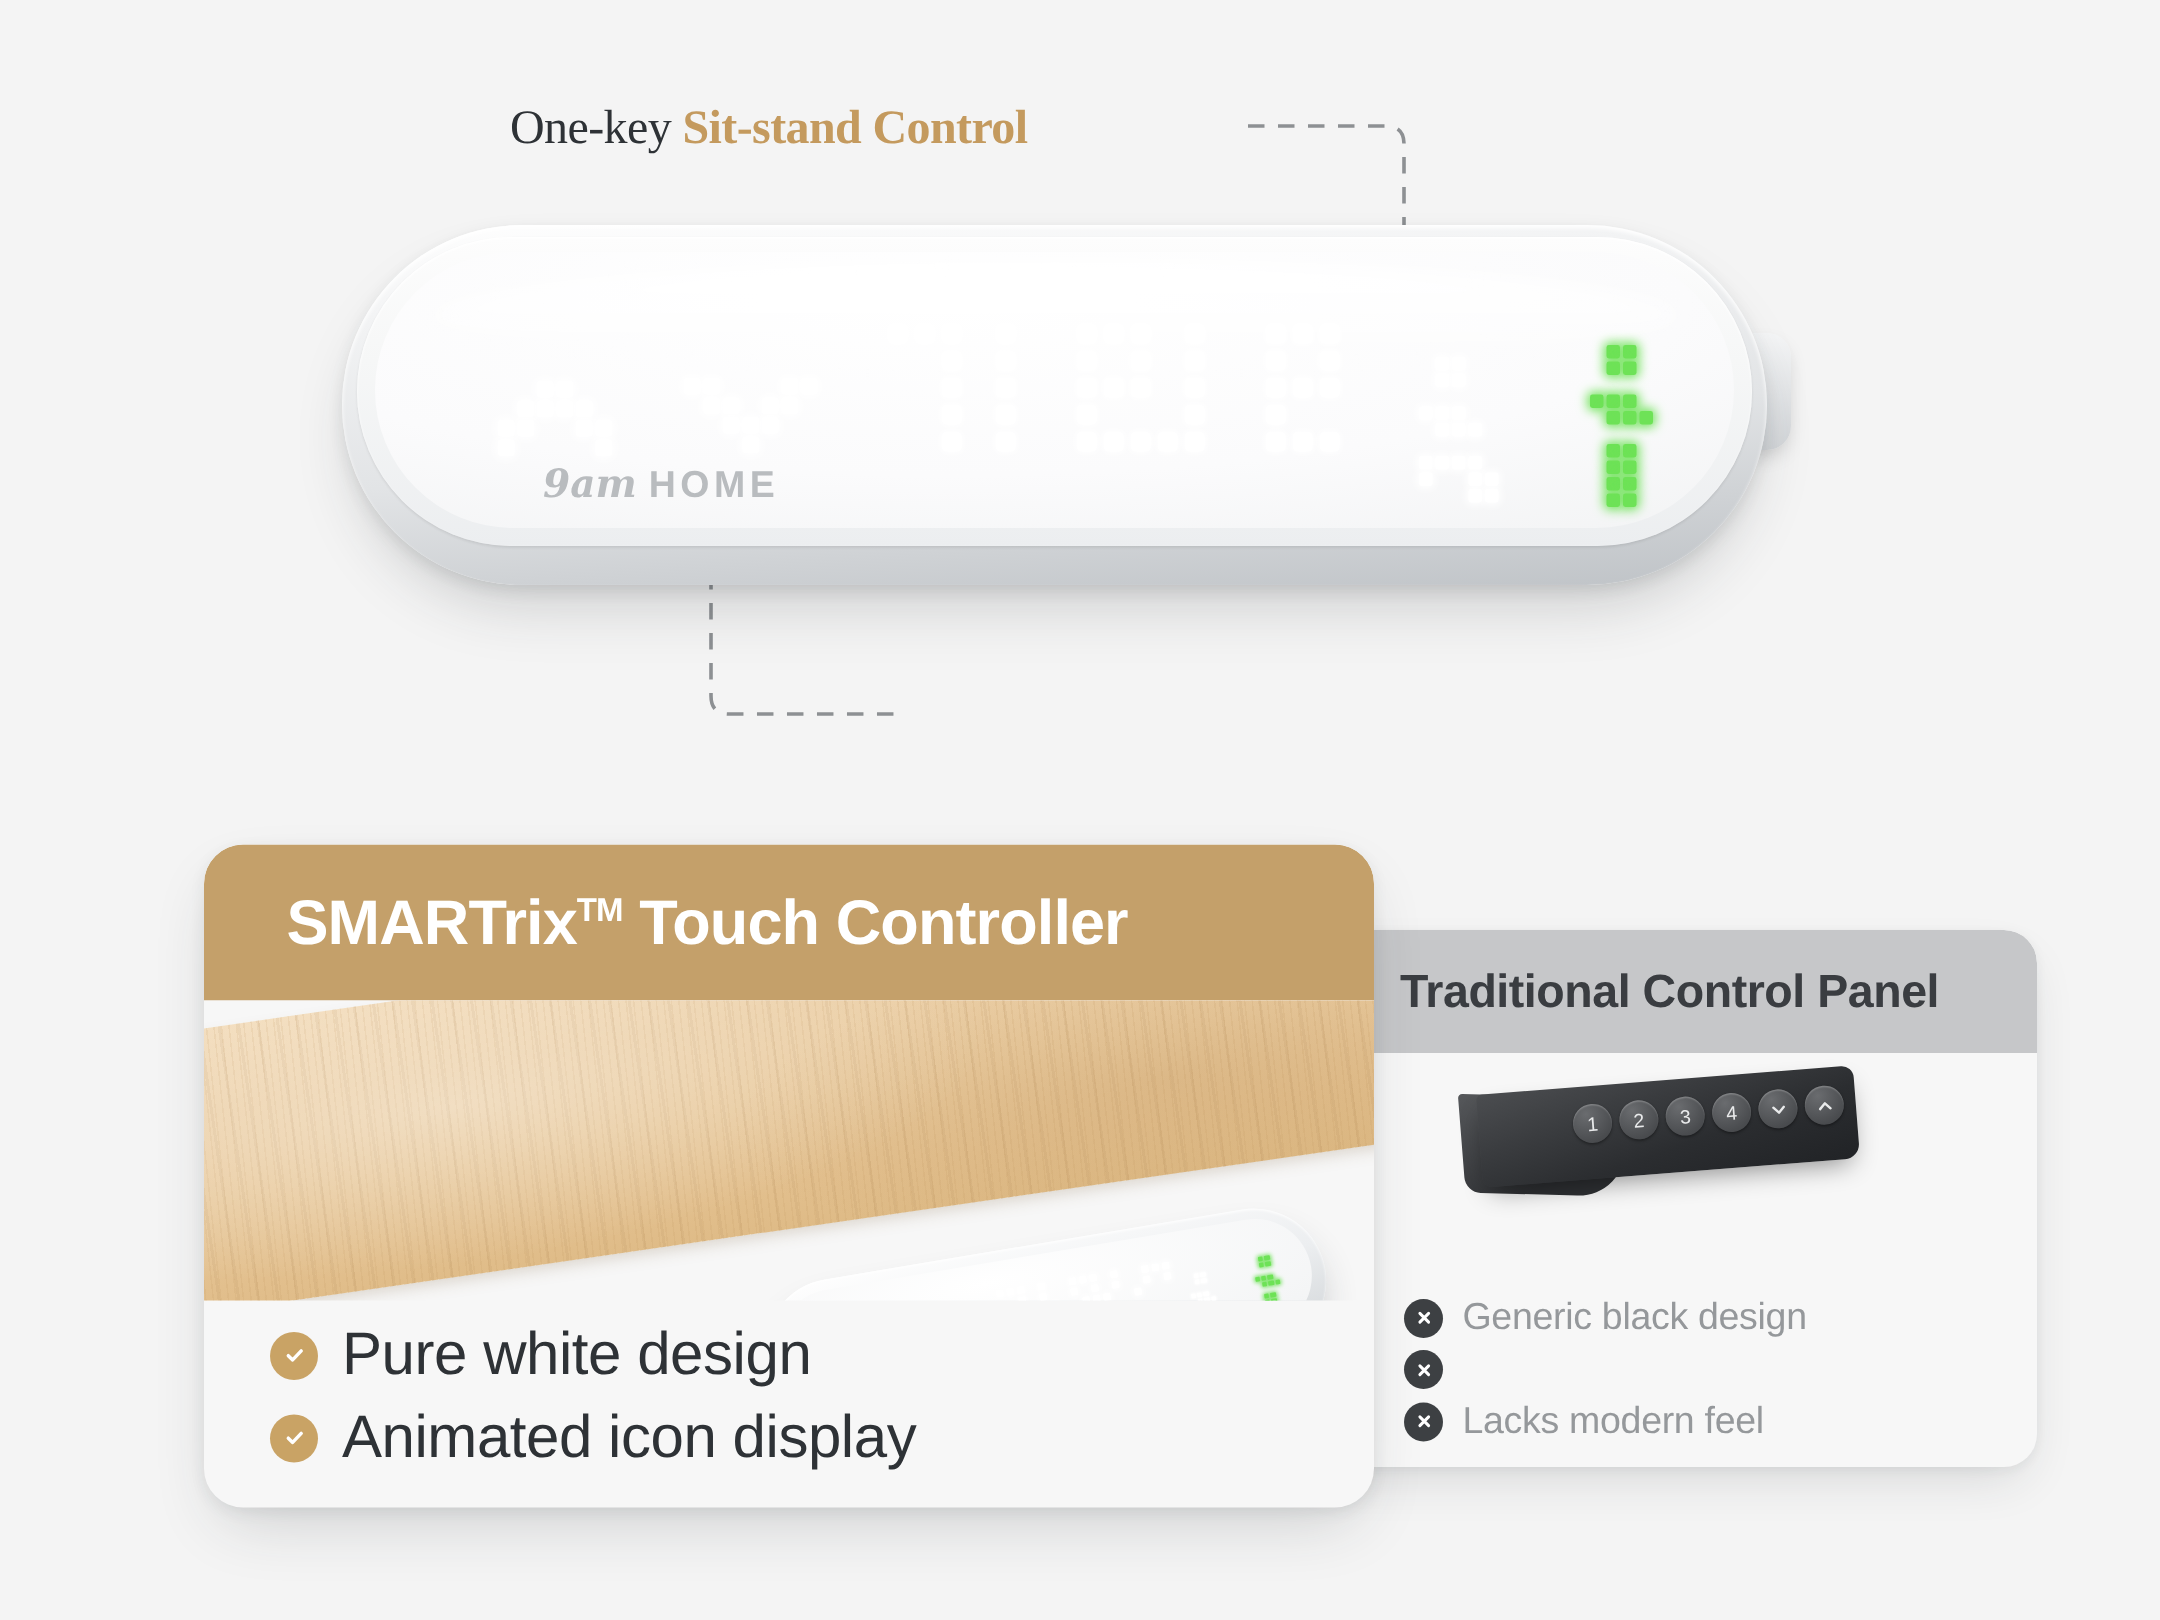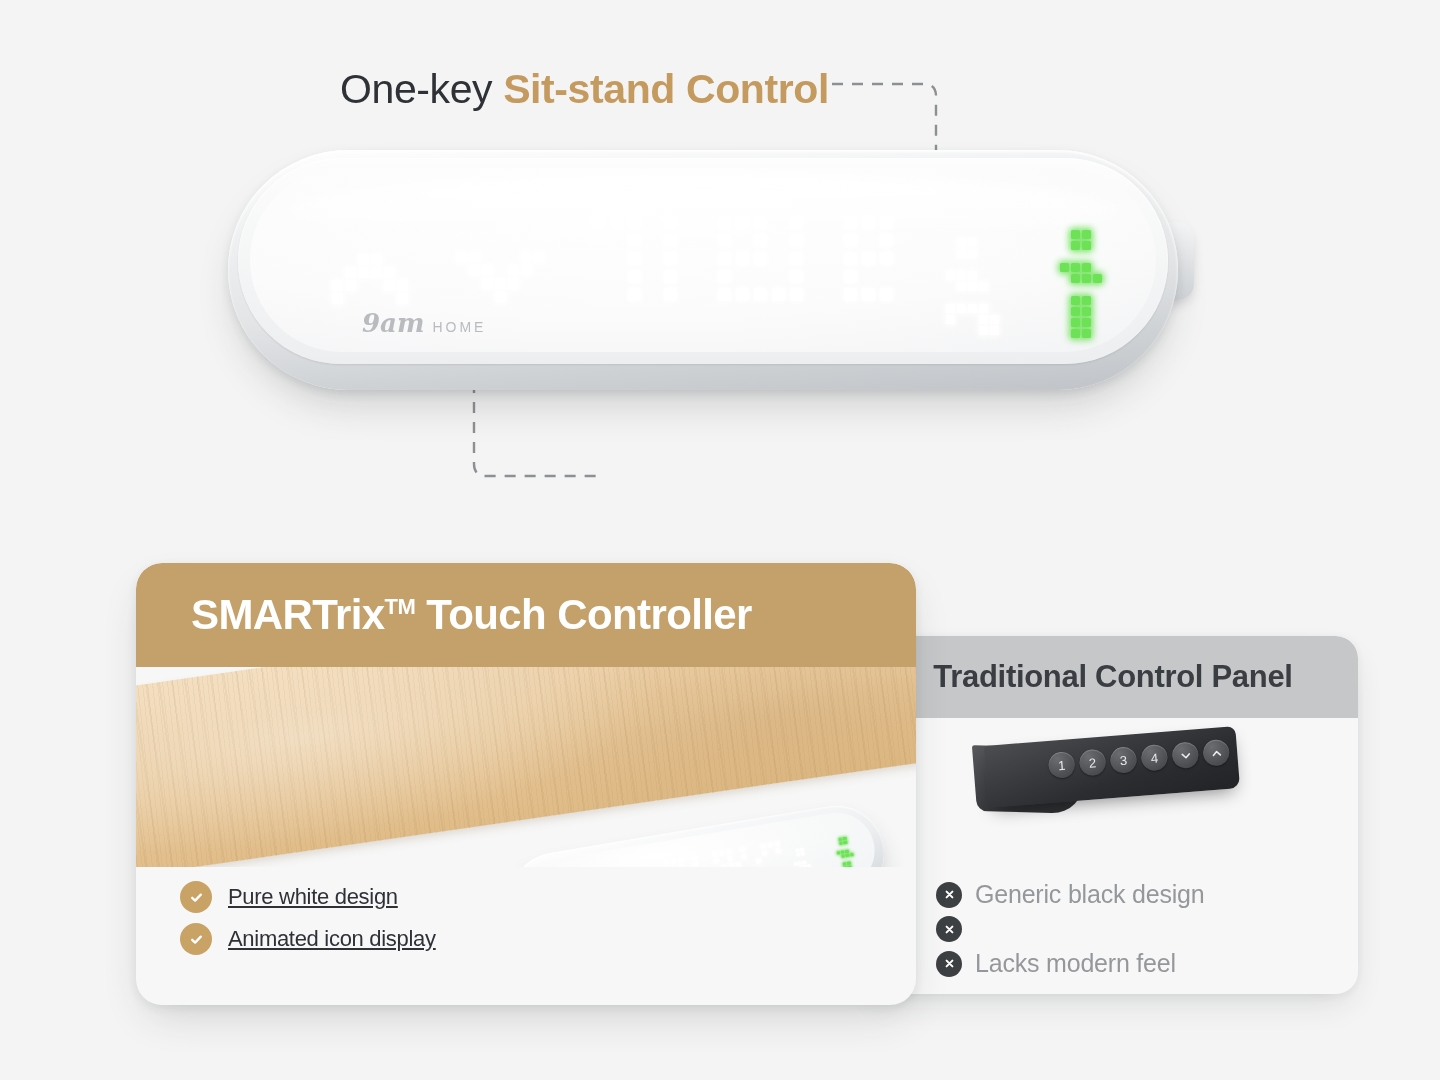--- a/index.html
+++ b/index.html
@@ -11,25 +11,26 @@
     font-family: "Liberation Sans", sans-serif;
     overflow: hidden;
     position: relative;
   }
 
   
   #hero { position: absolute; inset: 0 0 auto 0; height: 540px; }
 
   .callout {
     position: absolute;
-    font-size: 41px;
+    font-size: 32px;
     font-weight: 400;
     letter-spacing: -0.4px;
     white-space: nowrap;
     color: #2e3236;
+    font-family: Liberation Serif, serif;
   }
   .callout .accent { color: #c49a5e; font-weight: 600; }
   .callout .plain  { color: #2e3236; font-weight: 500; }
 
   #callout-top    { left: 340px;  top: 66px; }
   #callout-bottom { left: 578px;  top: 458px; }
 
   
   .elbow { position: absolute; }
   .elbow svg { display: block; overflow: visible; }
@@ -95,21 +96,21 @@
   .brand .script {
     font-family: "DejaVu Serif", serif;
     font-style: italic; font-weight: 700;
   }
   .brand .home { font-family: "Liberation Sans", sans-serif; font-weight: 400; }
 
   
   
   #card-traditional {
     position: absolute;
-    left: 868px; top: 636px; width: 490px; height: 358px;
+    left: 868px; top: 620px; width: 490px; height: 358px;
     background: #f7f7f7;
     border-radius: 22px;
     box-shadow: 0 14px 34px -10px rgba(40,45,52,.16), 0 2px 8px rgba(40,45,52,.06);
     overflow: hidden;
   }
   .hdr-trad {
     height: 82px; background: #c6c7c9;
     display: flex; align-items: center; justify-content: center;
     border-radius: 22px 22px 0 0;
   }
@@ -221,21 +222,21 @@
     overflow: hidden;
   }
 
   .pros { padding: 14px 0 0 44px; }
   .pro-row { display: flex; align-items: center; gap: 16px; margin-bottom: 10px; }
   .chk {
     width: 32px; height: 32px; border-radius: 50%;
     background: #c9a365;
     display: flex; align-items: center; justify-content: center; flex: 0 0 auto;
   }
-  .pro-row span.txt { font-size: 22px; color: #2e3236; letter-spacing: -.3px; text-decoration: underline; }
+  .pro-row span.txt { font-size: 40px; color: #2e3236; letter-spacing: -.3px; }
 </style>
 </head>
 <body>
 
 <div id="hero">
 
   <div class="callout" id="callout-top">
     <span class="plain">One-key </span><span class="accent">Sit-stand Control</span>
   </div>
 
@@ -415,21 +416,21 @@
           <div style="position: absolute; border-radius: 18%; left: 11px; top: 77px; width: 9px; height: 9px; background: rgb(110, 226, 87); box-shadow: rgb(110, 226, 87) 0px 0px 7px 1.75px;"></div>
           <div style="position: absolute; border-radius: 18%; left: 22px; top: 77px; width: 9px; height: 9px; background: rgb(110, 226, 87); box-shadow: rgb(110, 226, 87) 0px 0px 7px 1.75px;"></div>
           <div style="position: absolute; border-radius: 18%; left: 11px; top: 88px; width: 9px; height: 9px; background: rgb(110, 226, 87); box-shadow: rgb(110, 226, 87) 0px 0px 7px 1.75px;"></div>
           <div style="position: absolute; border-radius: 18%; left: 22px; top: 88px; width: 9px; height: 9px; background: rgb(110, 226, 87); box-shadow: rgb(110, 226, 87) 0px 0px 7px 1.75px;"></div>
           <div style="position: absolute; border-radius: 18%; left: 11px; top: 99px; width: 9px; height: 9px; background: rgb(110, 226, 87); box-shadow: rgb(110, 226, 87) 0px 0px 7px 1.75px;"></div>
           <div style="position: absolute; border-radius: 18%; left: 22px; top: 99px; width: 9px; height: 9px; background: rgb(110, 226, 87); box-shadow: rgb(110, 226, 87) 0px 0px 7px 1.75px;"></div>
         </div>
 
       <div class="brand" style="left:112px; top:140px; font-size:0;">
         <span class="script" style="font-size:26px;">9am</span>
-        <span class="home" style="font-size:14px; letter-spacing:3px;">HOME</span>
+        <span class="home" style="font-size:25px; letter-spacing:3px;font-weight:bold;">HOME</span>
       </div>
     </div>
   </div>
 </div>
 
 <div id="card-traditional">
   <div class="hdr-trad">
     <span>Traditional Control Panel</span>
   </div>
 

